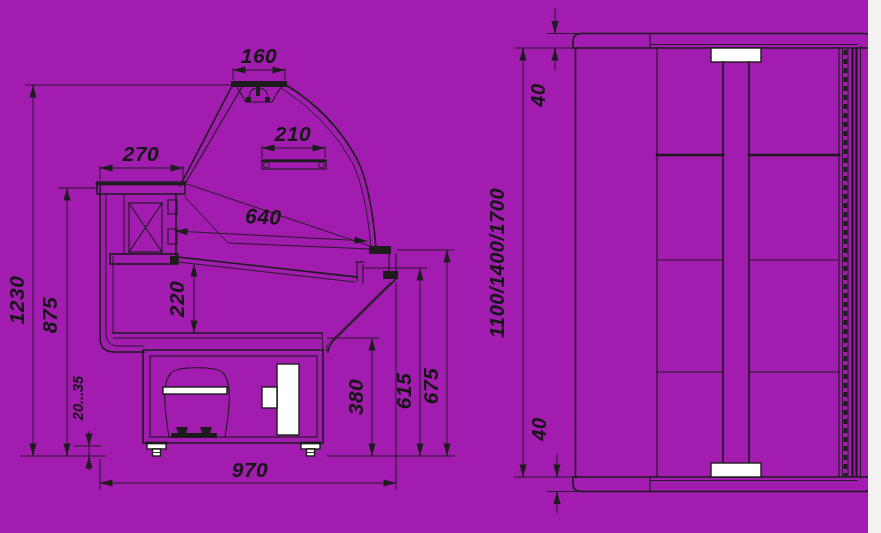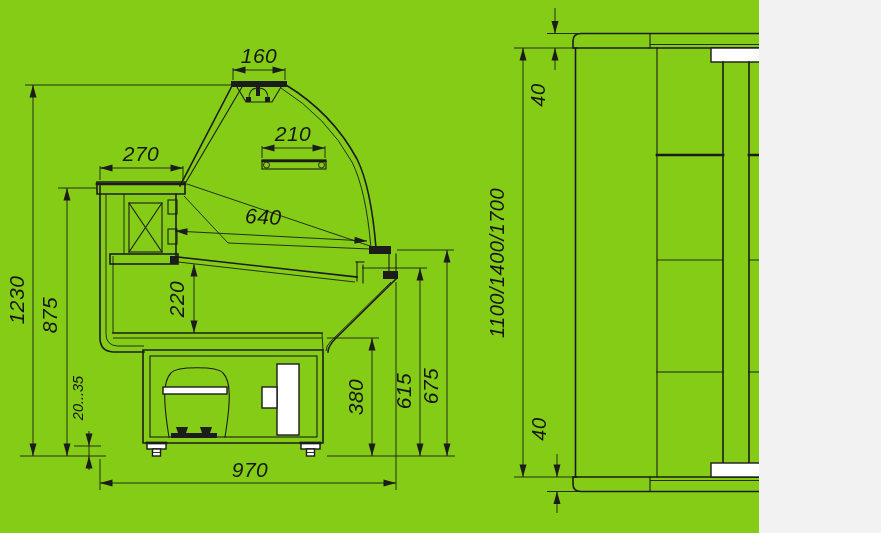--- a/index.html
+++ b/index.html
@@ -1,17 +1,17 @@
 <!DOCTYPE html>
 <html><head>
 <meta charset="utf-8">
 <style>
   html,body{margin:0;padding:0;background:#f2f2f2;}
-  .sheet{width:759px;height:533px;background:#84cc16;position:relative;overflow:hidden;
-         font-family:"Liberation Sans",sans-serif;}
+  .sheet{width:868px;height:533px;background:#a21caf;position:relative;overflow:hidden;
+         font-family:"Liberation Sans",sans-serif;font-weight:bold;}
   svg{display:block}
   
   .ln  {stroke:#1c1c1c;stroke-width:1.6;fill:none;stroke-linecap:square;}
   .lm  {stroke:#1c1c1c;stroke-width:1.1;fill:none;stroke-linecap:square;}
   .lt  {stroke:#1c1c1c;stroke-width:0.9;fill:none;stroke-linecap:butt;}
   .lb  {stroke:#1c1c1c;stroke-width:2.7;fill:none;stroke-linecap:square;}
   .fillk{fill:#1c1c1c;stroke:none;}
   .wbox{fill:#ffffff;stroke:#1c1c1c;stroke-width:1.4;}
   text{font-family:"Liberation Sans",sans-serif;font-style:italic;
        font-size:21px;fill:#161616;letter-spacing:0.5px;}

